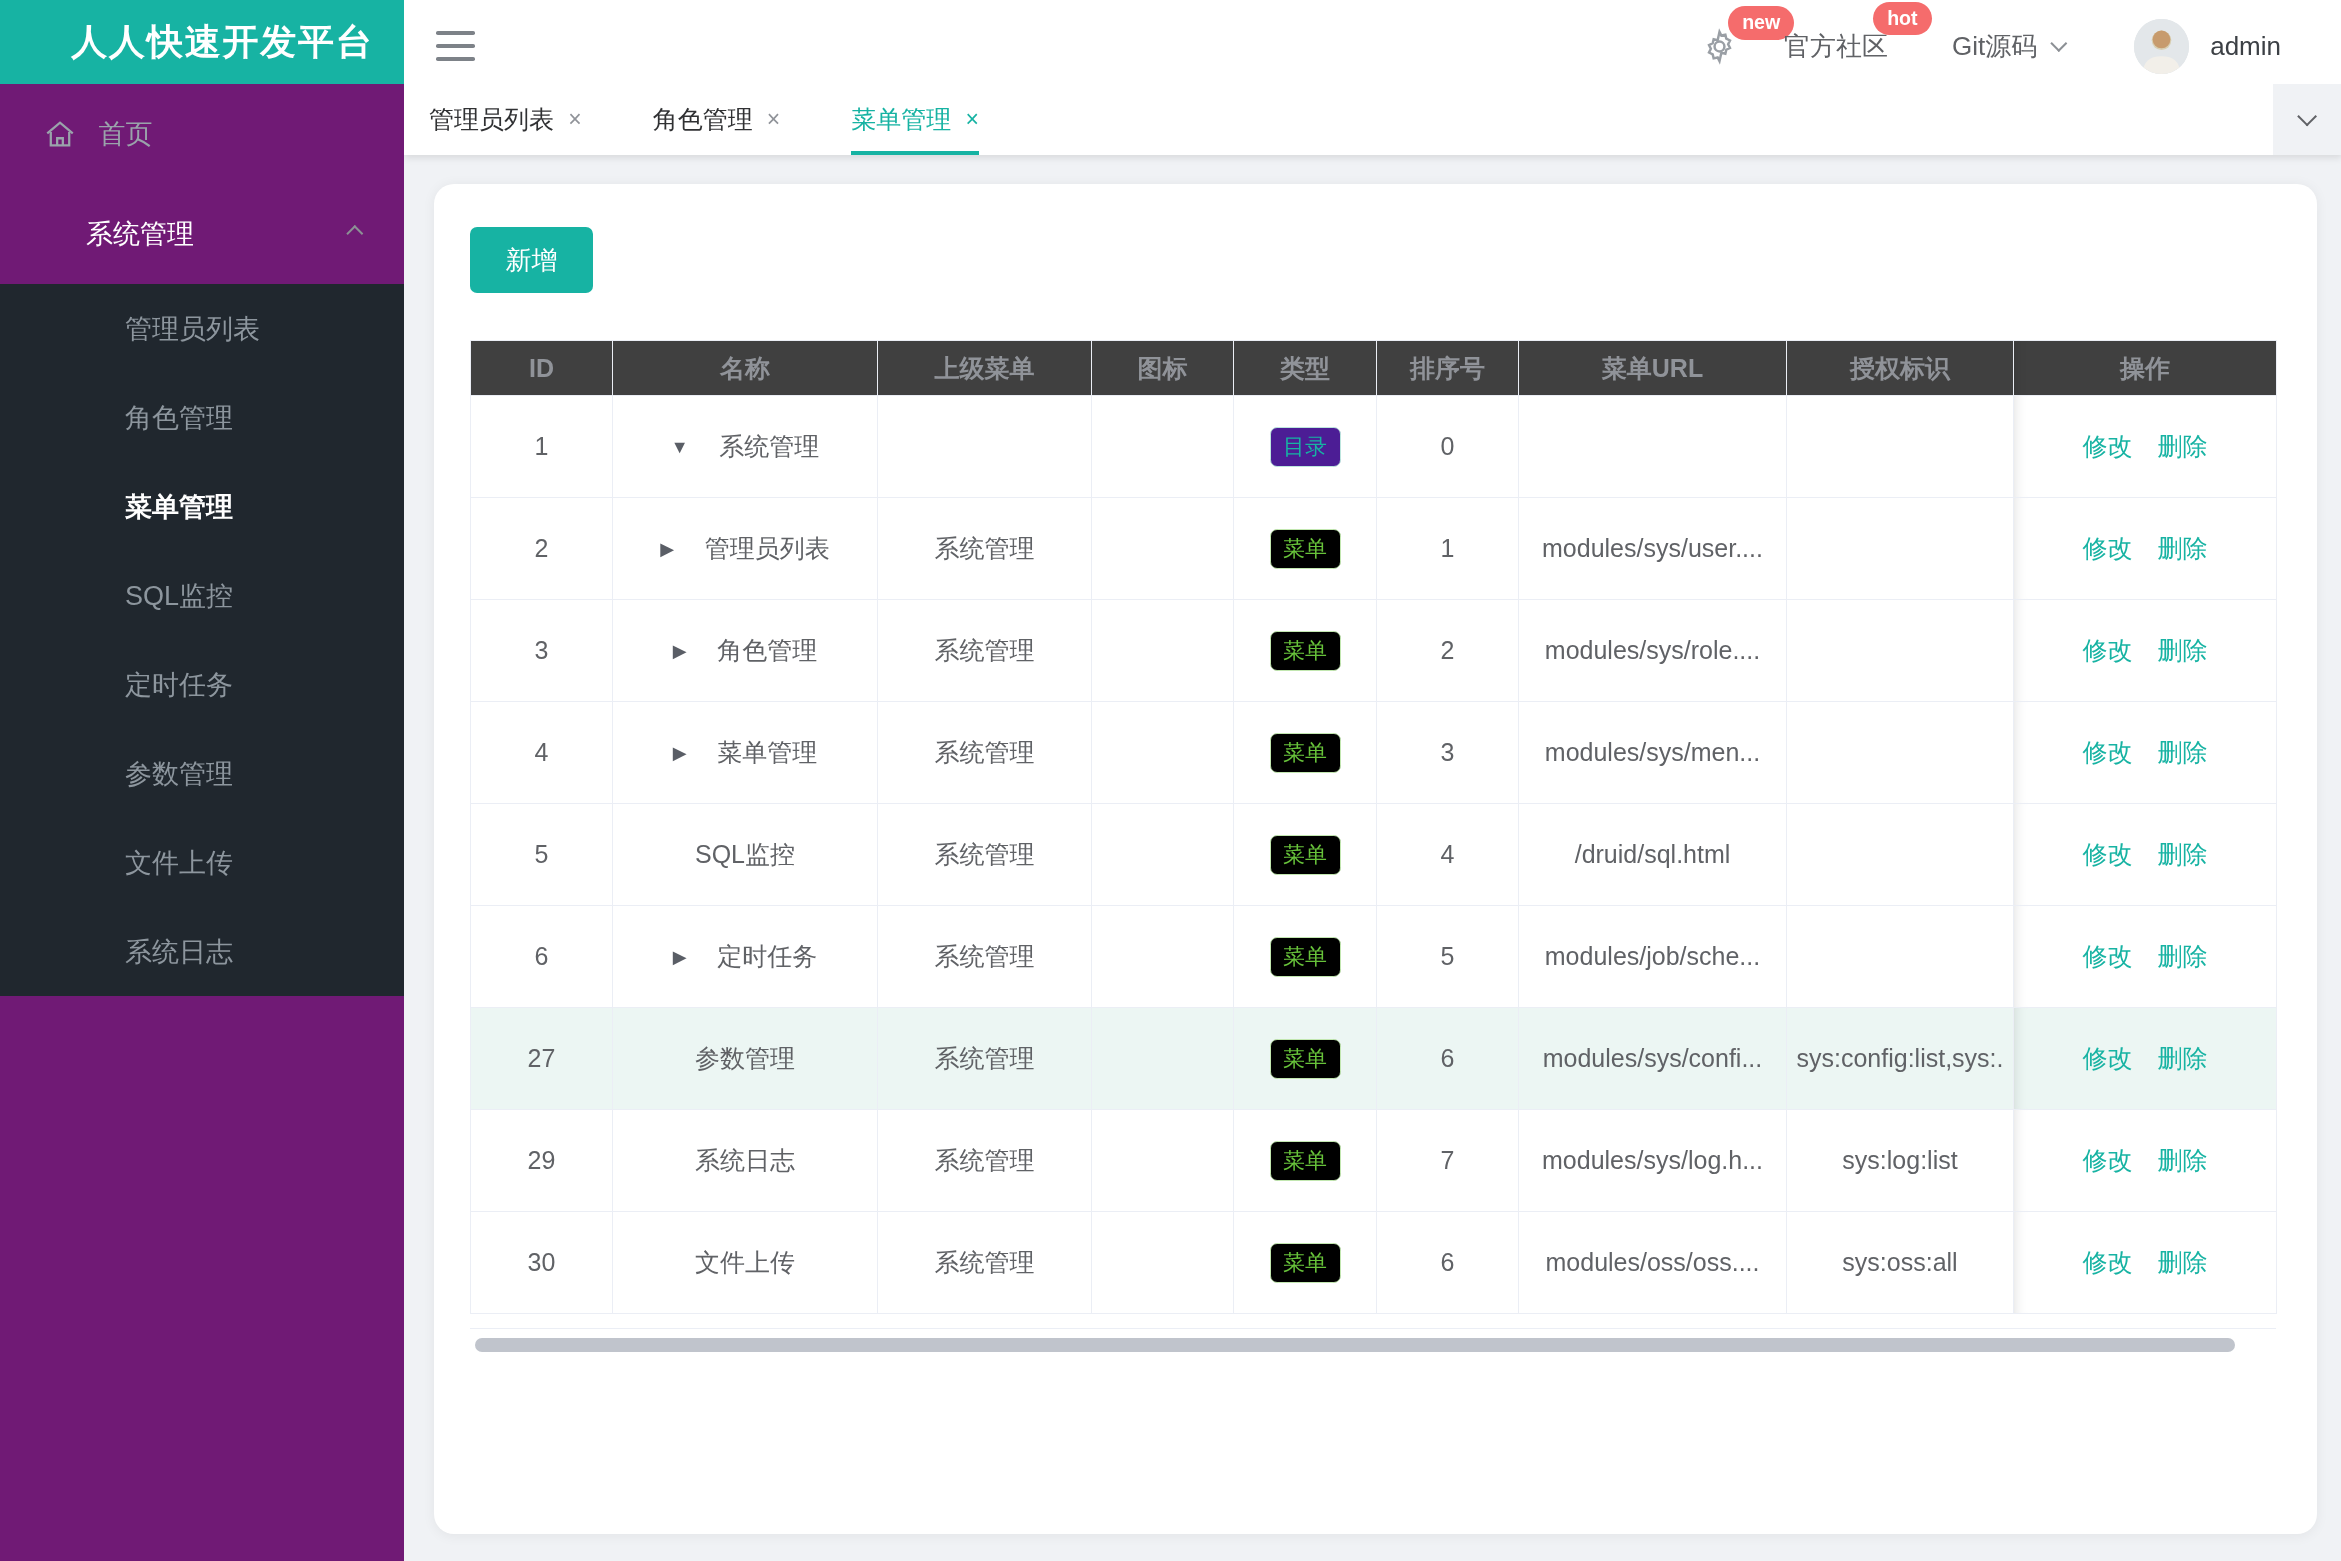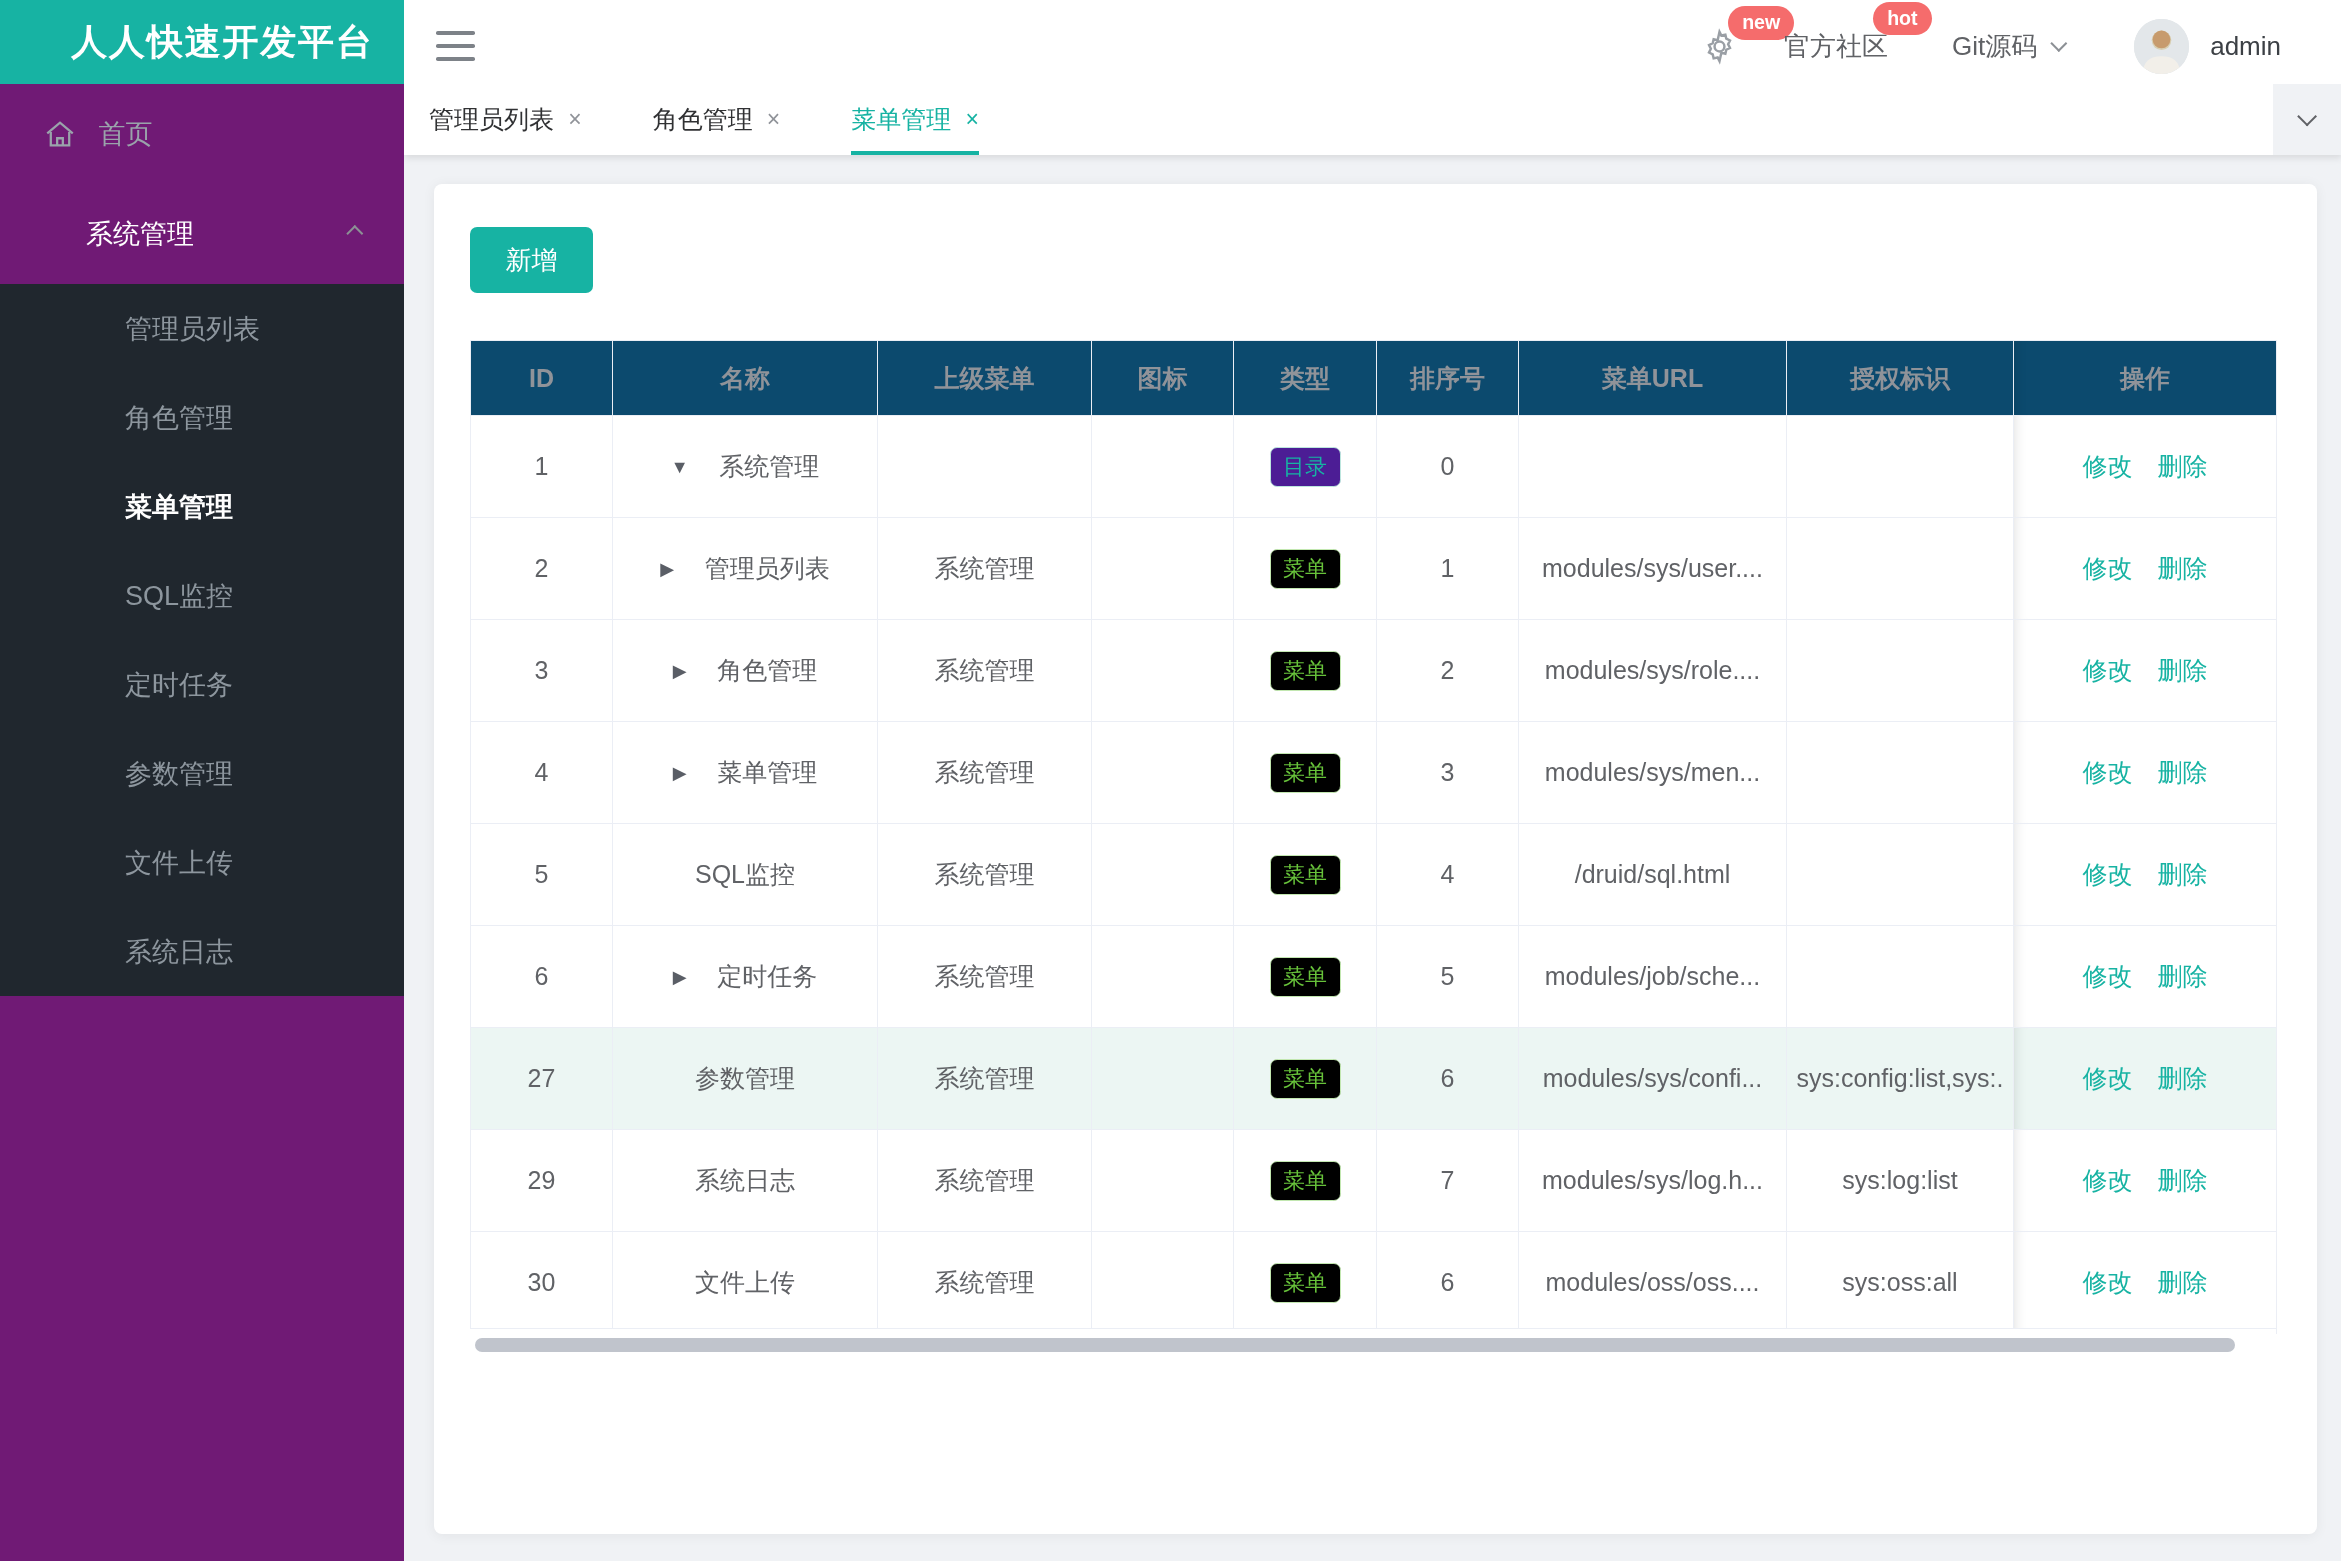--- a/index.html
+++ b/index.html
@@ -52,29 +52,29 @@
   .tab .close { margin-left:14.2px; font-size:23px; color:#909399; }
   .tab.active { color:#17b3a3; }
   .tab.active .close { color:#17b3a3; }
   .tab.active::after { content:""; position:absolute; left:0; right:0; bottom:0; height:3.6px; background:#17b3a3; }
   .tab-arrow-box { margin-left:auto; width:69px; background:#f0f2f5; display:flex; align-items:center; justify-content:center; cursor:pointer; }
   .tab-arrow-box .chev { width:14.2px; height:14.2px; border-color:#606266; }
 
   
   .main { position:absolute; top:155px; left:404px; width:1938px; height:1407px; background:#f0f2f5; }
   .card { position:absolute; left:30px; top:29px; width:1883px; height:1350px; background:#fff;
-          border-radius:8px; box-shadow:0 1.8px 12.5px rgba(0,0,0,0.06); }
+          border-radius:20px; box-shadow:0 1.8px 12.5px rgba(0,0,0,0.06); }
   .add-btn { position:absolute; left:36px; top:43px; width:123px; height:66px; background:#17b3a3; color:#fff;
              border:none; border-radius:7.1px; font-size:26px; font-family:inherit; cursor:pointer; }
 
   
   .table-wrap { position:absolute; left:36px; top:156px; width:1806px; }
   table { border-collapse:collapse; table-layout:fixed; width:1806px; font-size:25px; color:#606266; }
   th, td { border:0.9px solid #ebeef5; text-align:center; font-weight:normal; overflow:hidden; white-space:nowrap; }
-  thead th { height:75px; color:#909399; font-weight:600; background:#0c4a6e; }
+  thead th { height:55px; color:#909399; font-weight:600; background:#404040; }
   tbody td { height:102px; background:#fff; }
   tbody tr.hl td { background:#ecf6f3; }
   .op-cell { box-shadow:inset 12.5px 0 12.5px -12.5px rgba(0,0,0,0.14); }
   .arrow { display:inline-block; font-size:18px; color:#5a5e66; margin-right:12.5px; transform:translateY(-1.8px); }
   .arrow:empty { display:none; }
   .child-name { padding-left:18px; }
   .tag { display:inline-block; min-width:71px; height:40px; line-height:38px; padding:0 12.5px; border-radius:7.1px; font-size:22px; }
   .tag-dir  { color:#17b3a3; background:#4c1d95; border:0.9px solid #bce6de; }
   .tag-menu { color:#67c23a; background:#000000; border:0.9px solid #c2e7b0; }
   .op-link { color:#17b3a3; text-decoration:none; margin:0 12.5px; cursor:pointer; }

